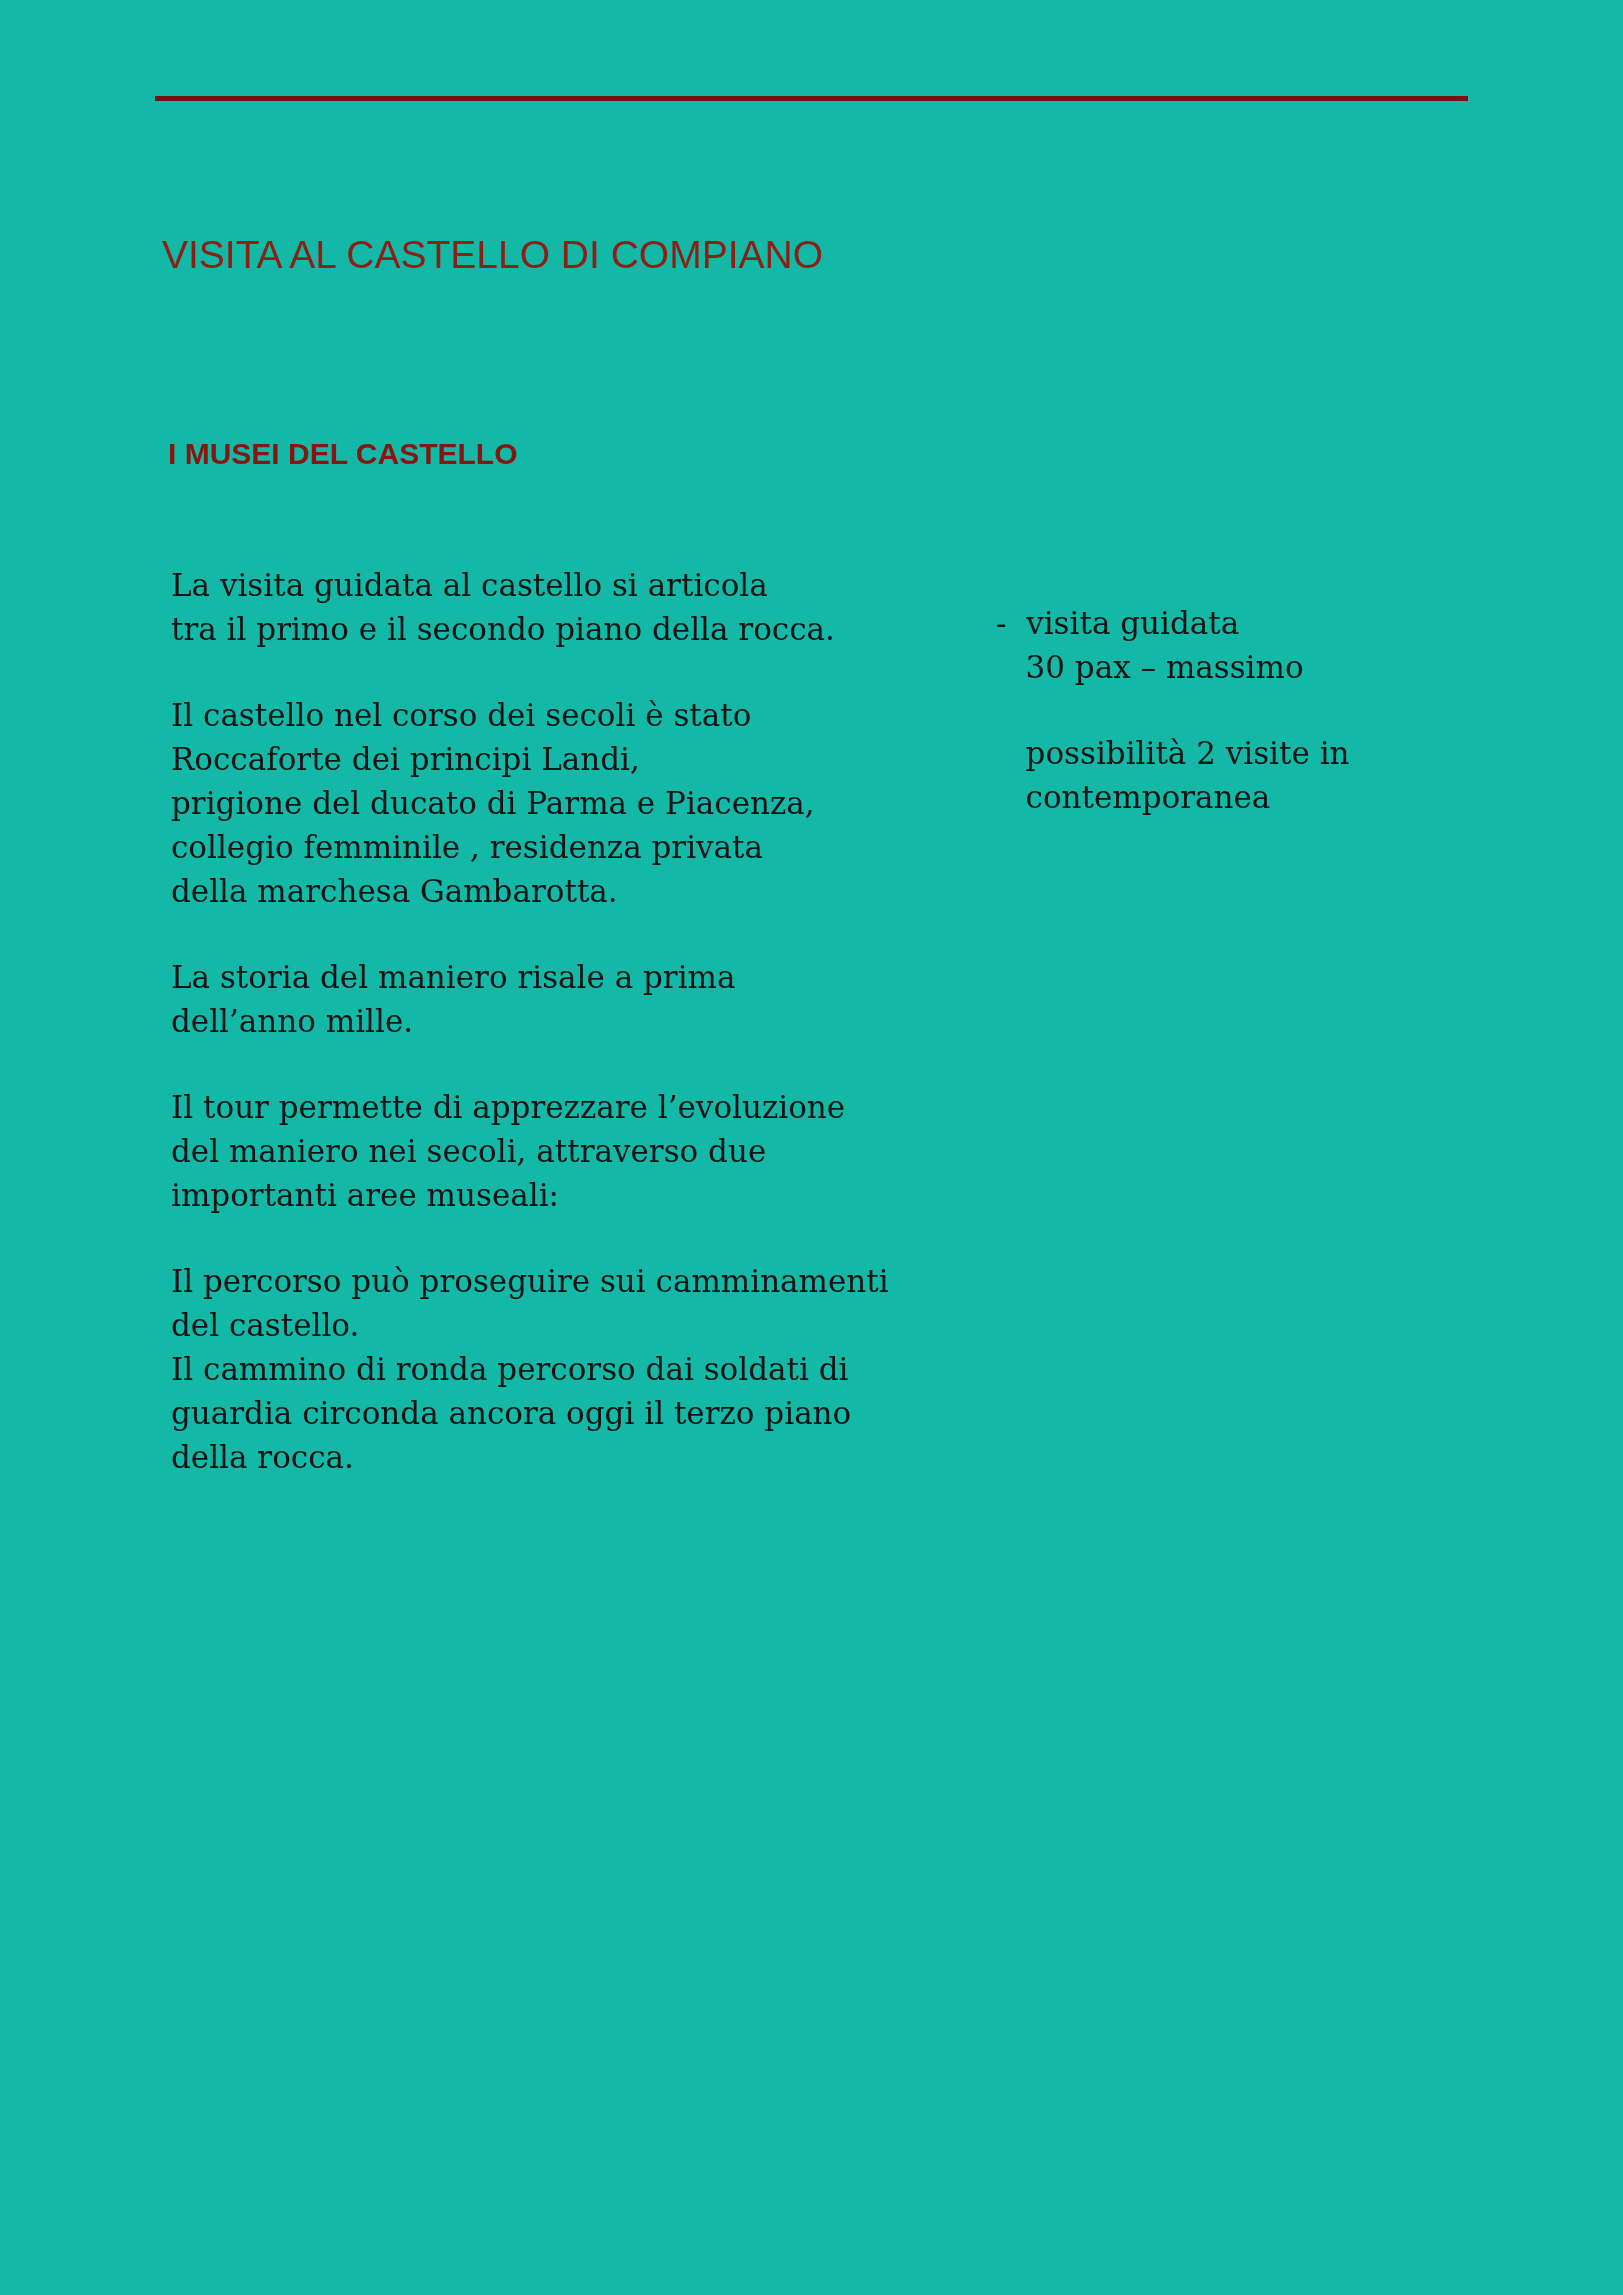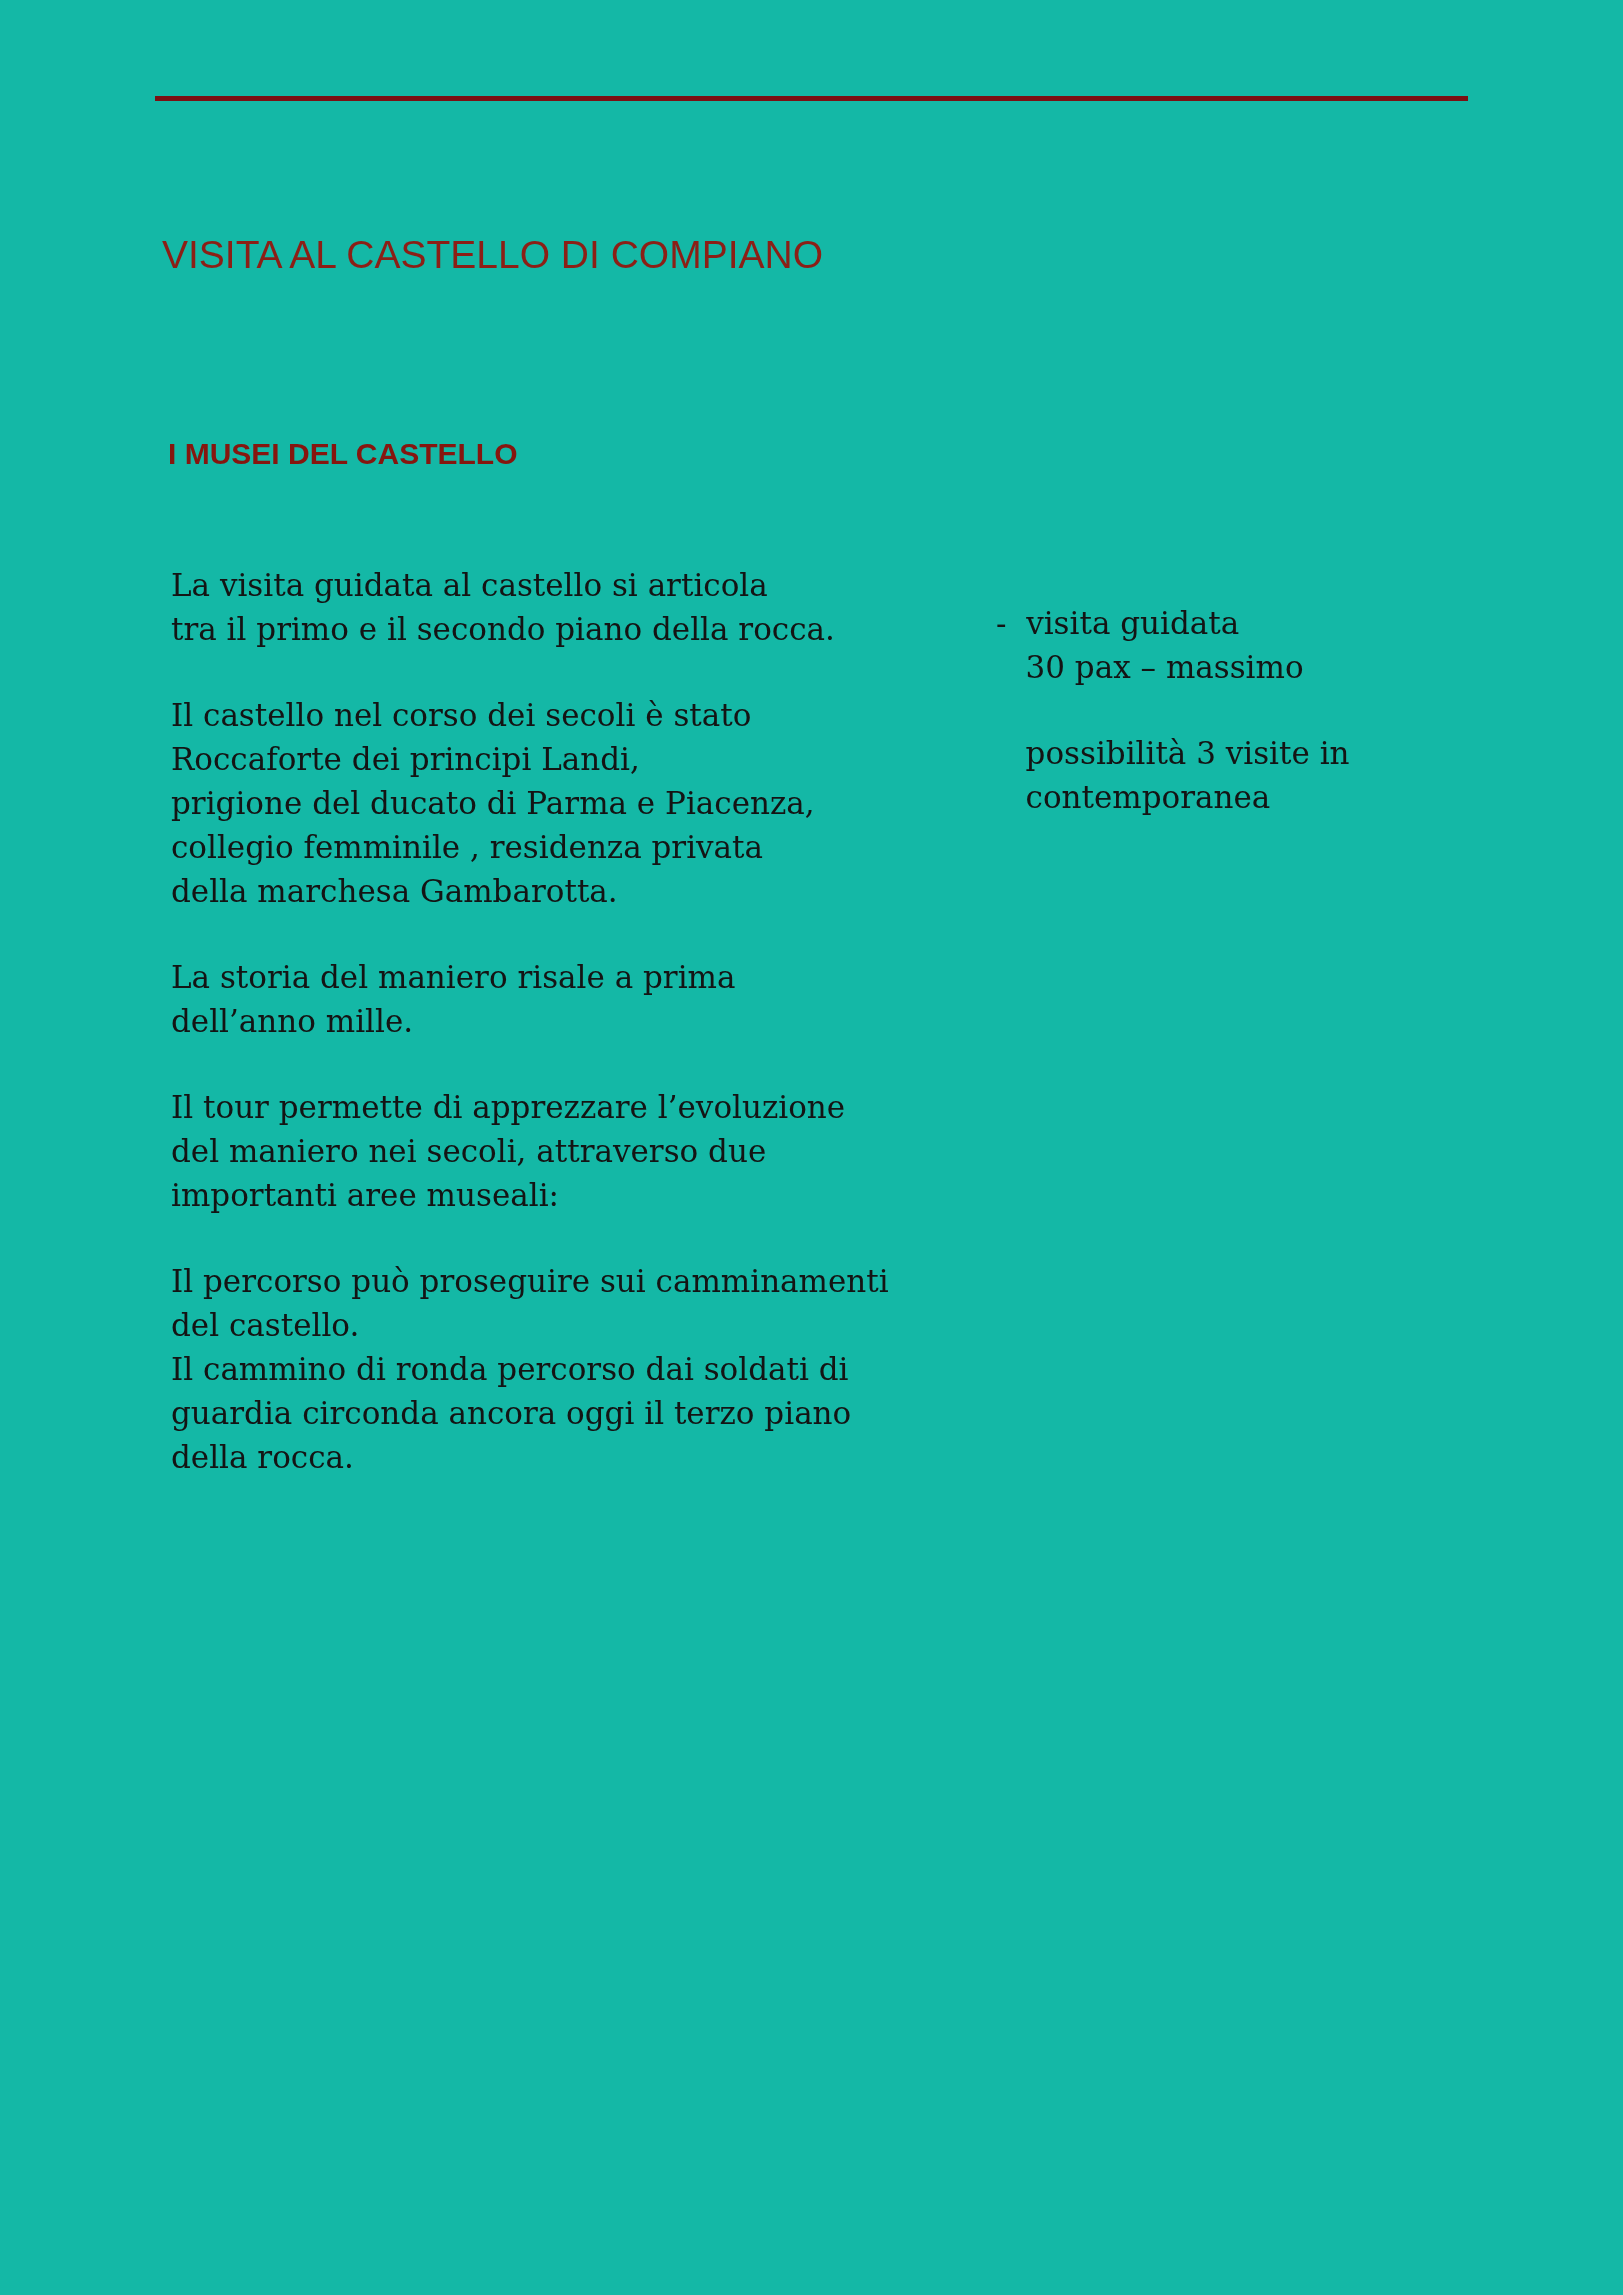--- a/index.html
+++ b/index.html
@@ -95,17 +95,17 @@
 importanti aree museali:</div>
       <div class="para">Il percorso può proseguire sui camminamenti
 del castello.
 Il cammino di ronda percorso dai soldati di
 guardia circonda ancora oggi il terzo piano
 della rocca.</div>
     </div>
   <div class="col right-col">
       <div class="para">-  visita guidata
    30 pax – massimo</div>
-      <div class="para">   possibilità 3 visite in
+      <div class="para">   possibilità 2 visite in
    contemporanea</div>
     </div>
 </div>
 
 
 </body></html>

